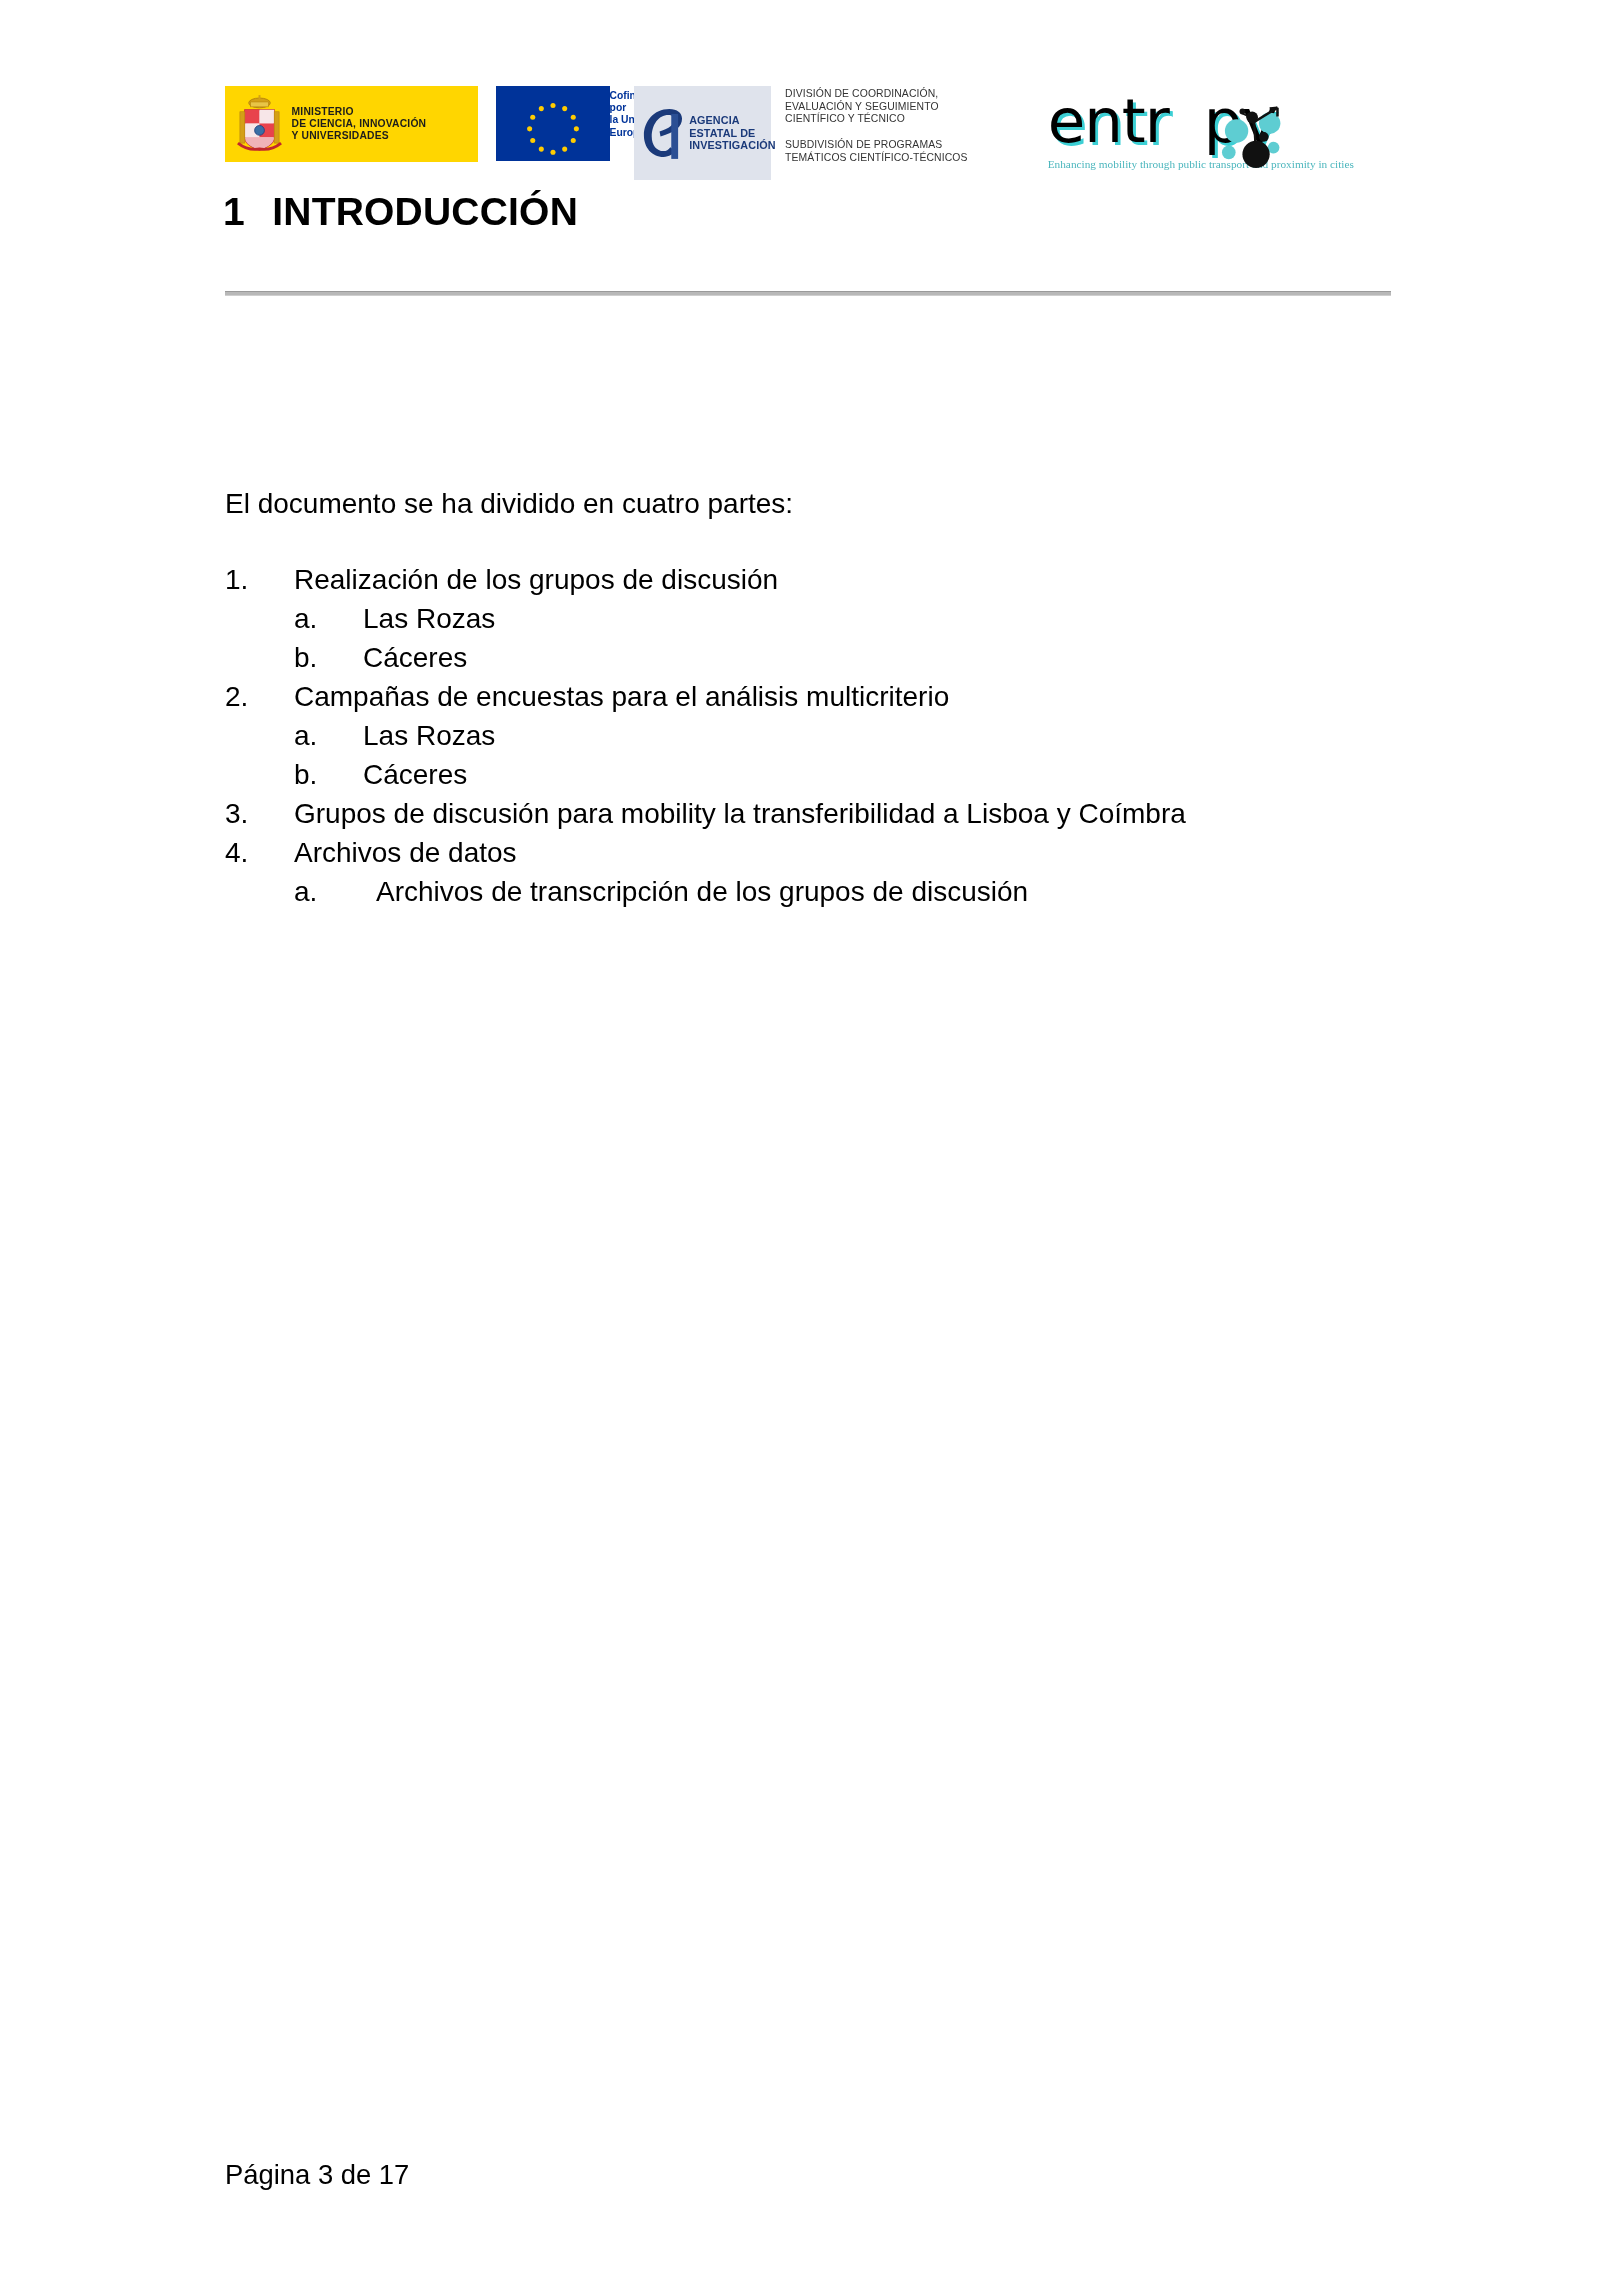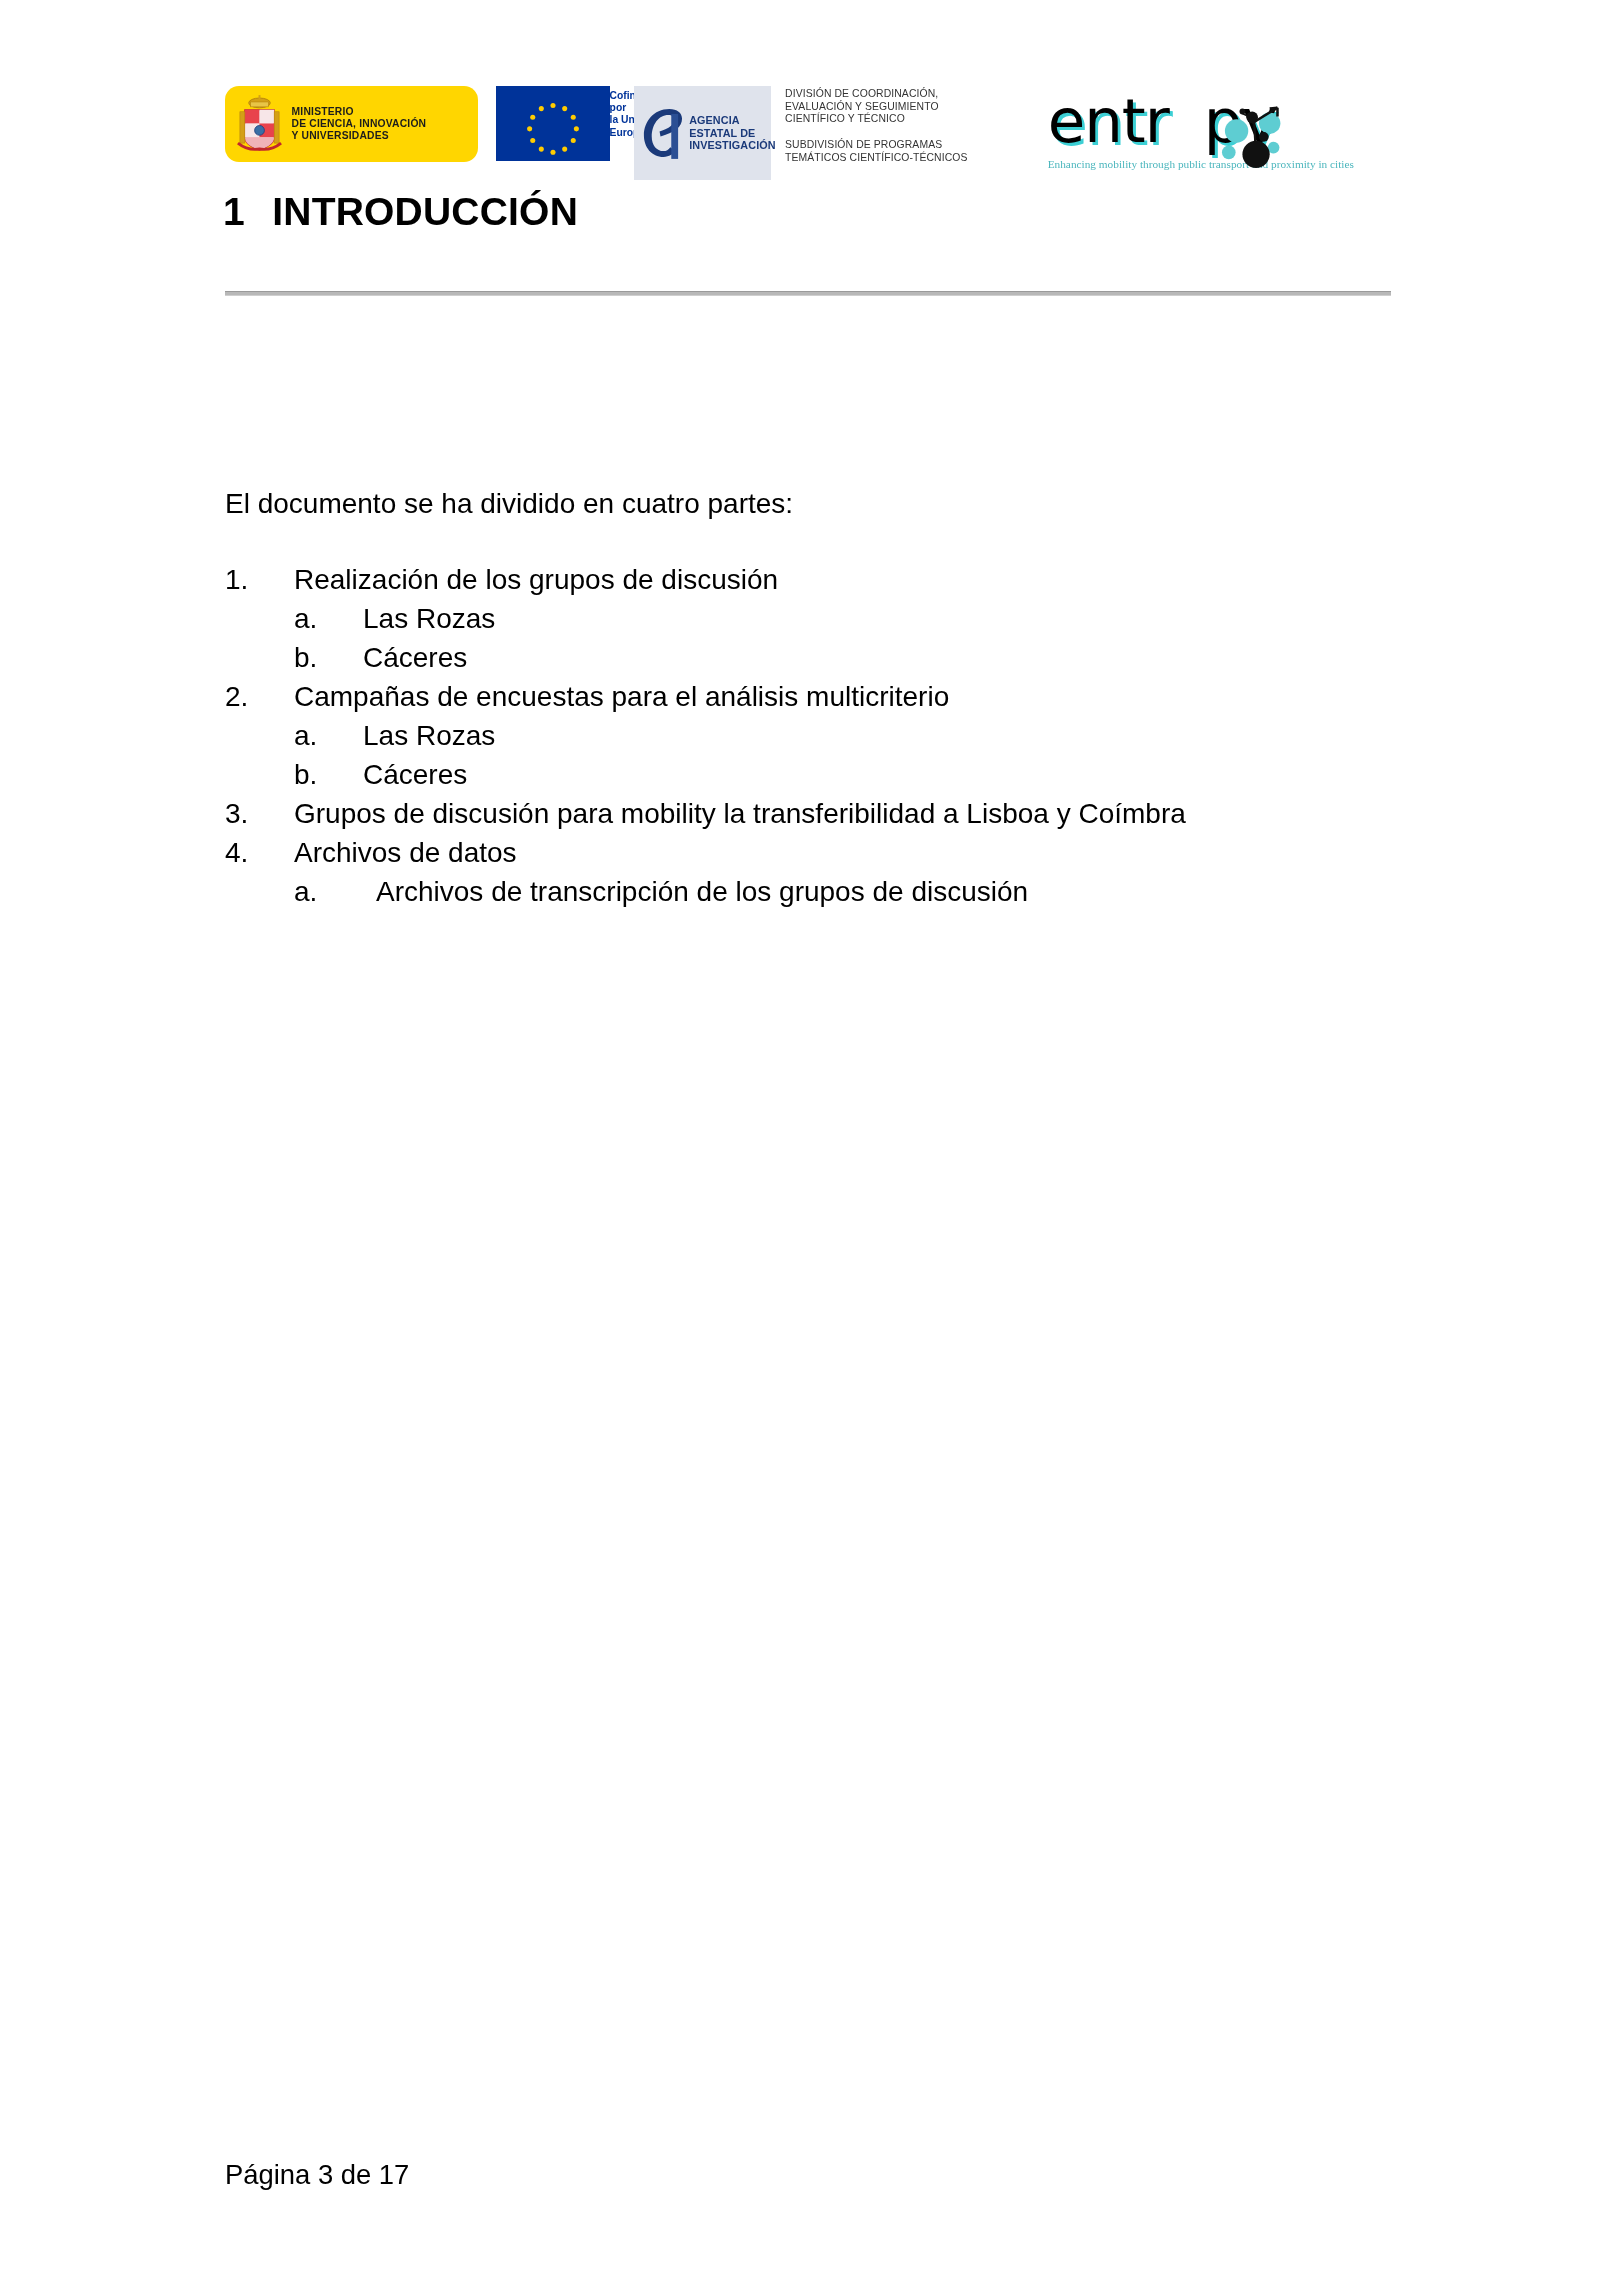--- a/index.html
+++ b/index.html
@@ -32,21 +32,20 @@
 
   
   .logo-ministry {
     width: 253px;
     height: 76px;
     background: #FFD600;
     display: flex;
     align-items: center;
     padding-left: 9.8px;
     box-sizing: border-box;
-    border-radius: 14px;
   }
   .coat {
     width: 49px;
     height: 61px;
     position: relative;
     flex: none;
   }
   .coat svg { display:block; }
   .ministry-text {
     margin-left: 7.8px;

